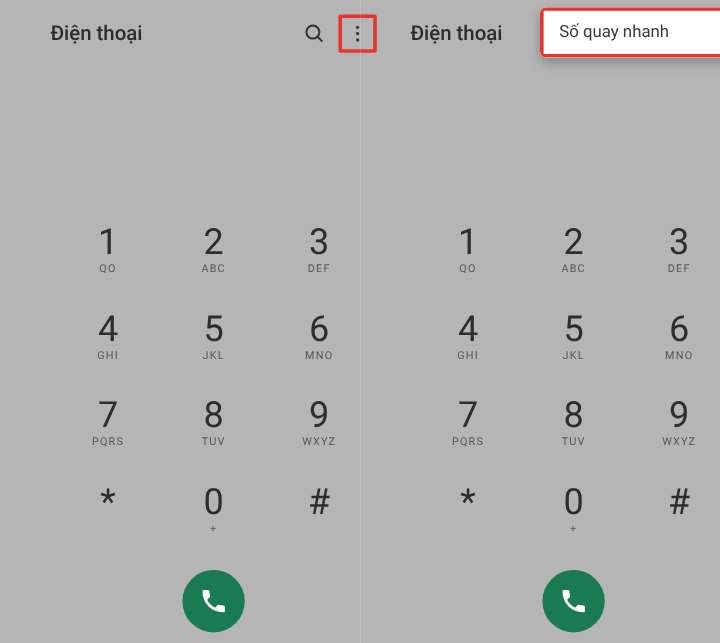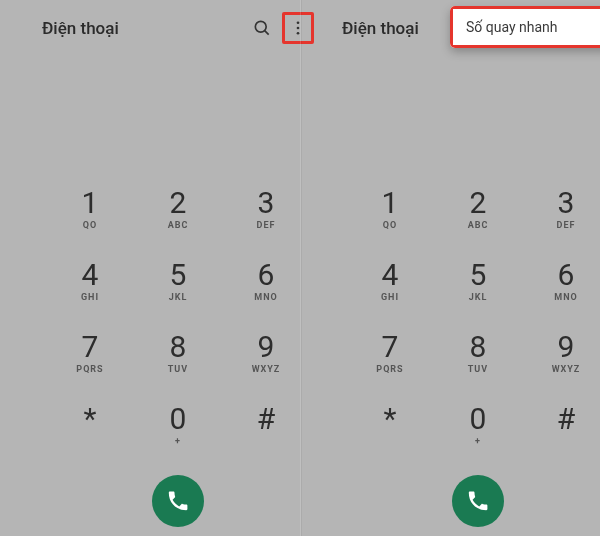--- a/index.html
+++ b/index.html
@@ -73,21 +73,20 @@
   .key.symbol .digit {
     font-size: 30px;
     font-weight: 400;
   }
   .key .sub {
     font-size: 9px;
     letter-spacing: 1px;
     color: #555;
     margin-top: 1px;
     height: 11px;
-    font-weight: bold;
   }
   .call-row {
     height: 70px;
     display: flex;
     align-items: center;
     justify-content: center;
   }
   .call-btn {
     width: 52px; height: 52px;
     background: #1a7a52;

